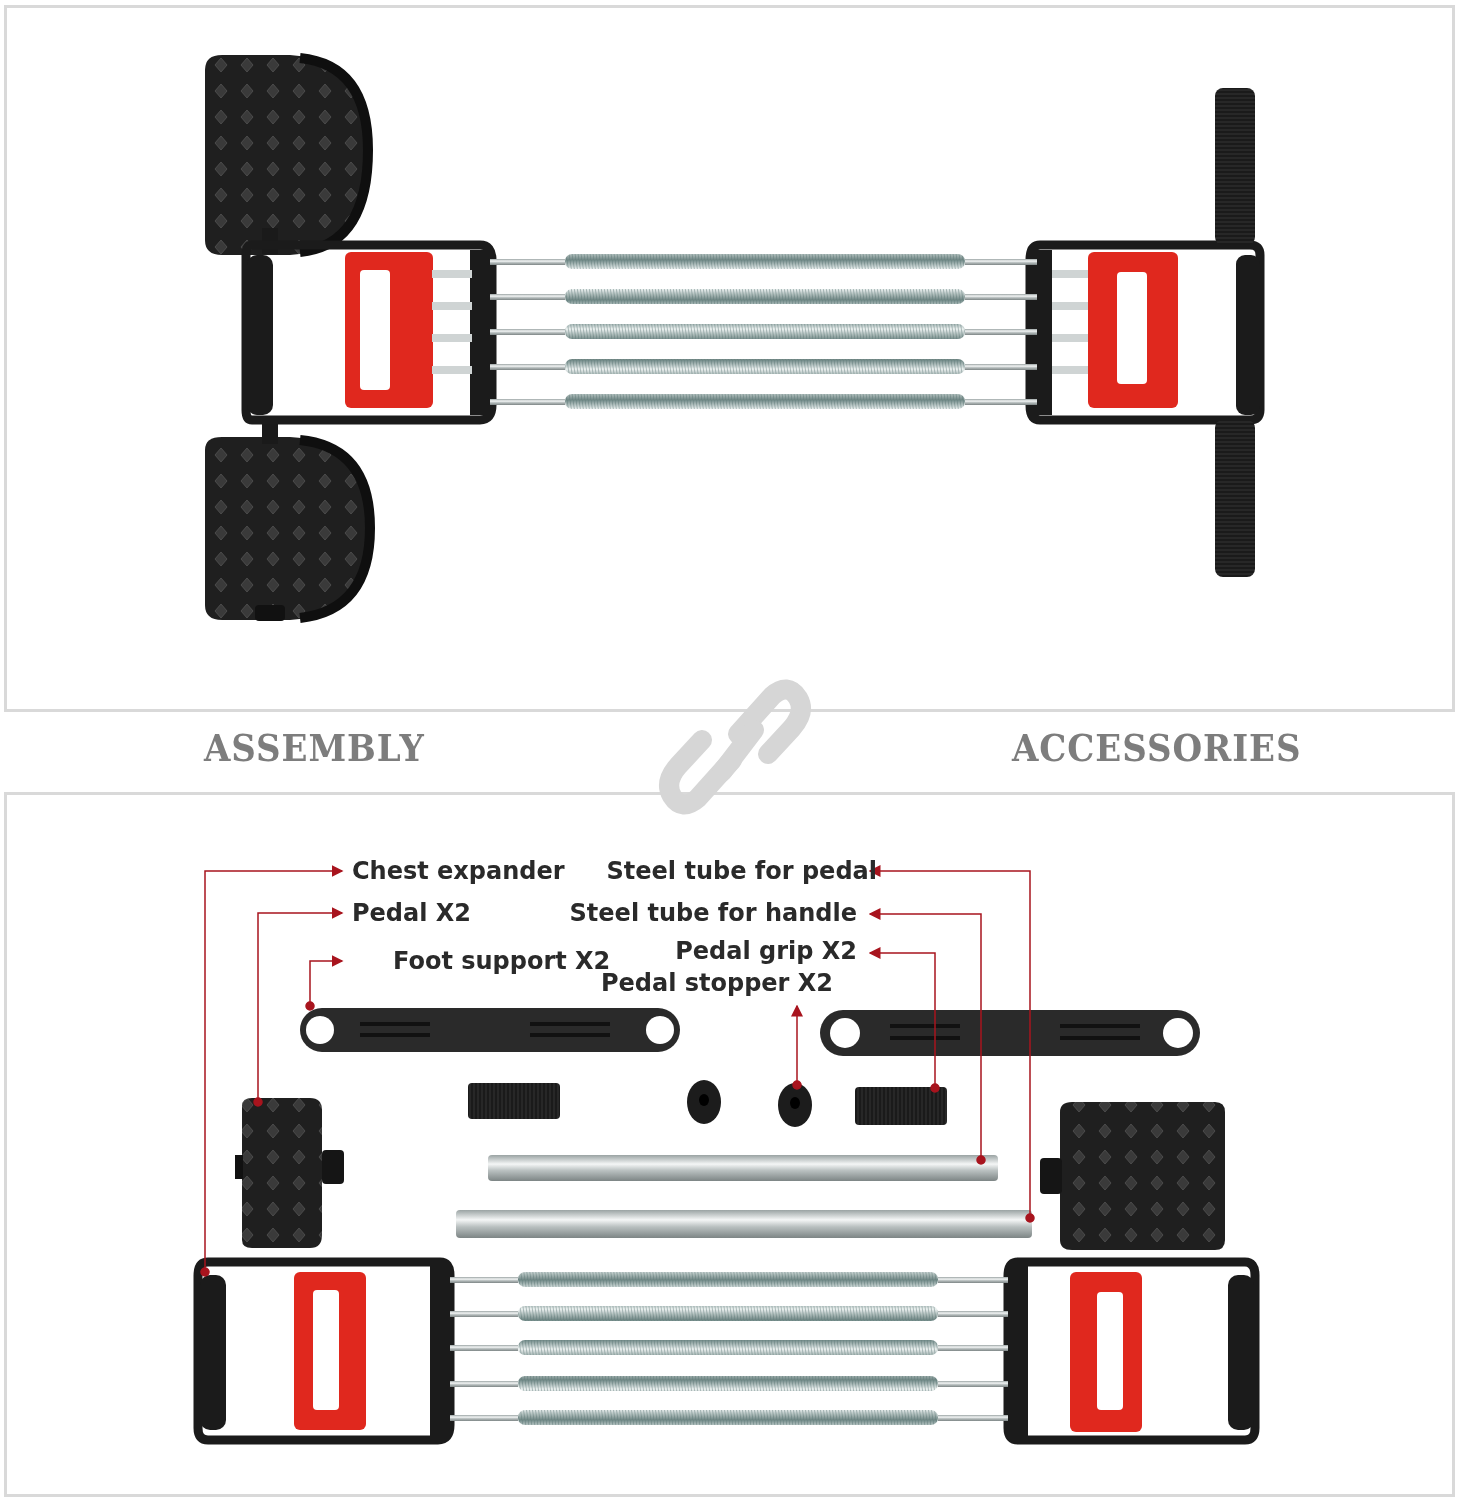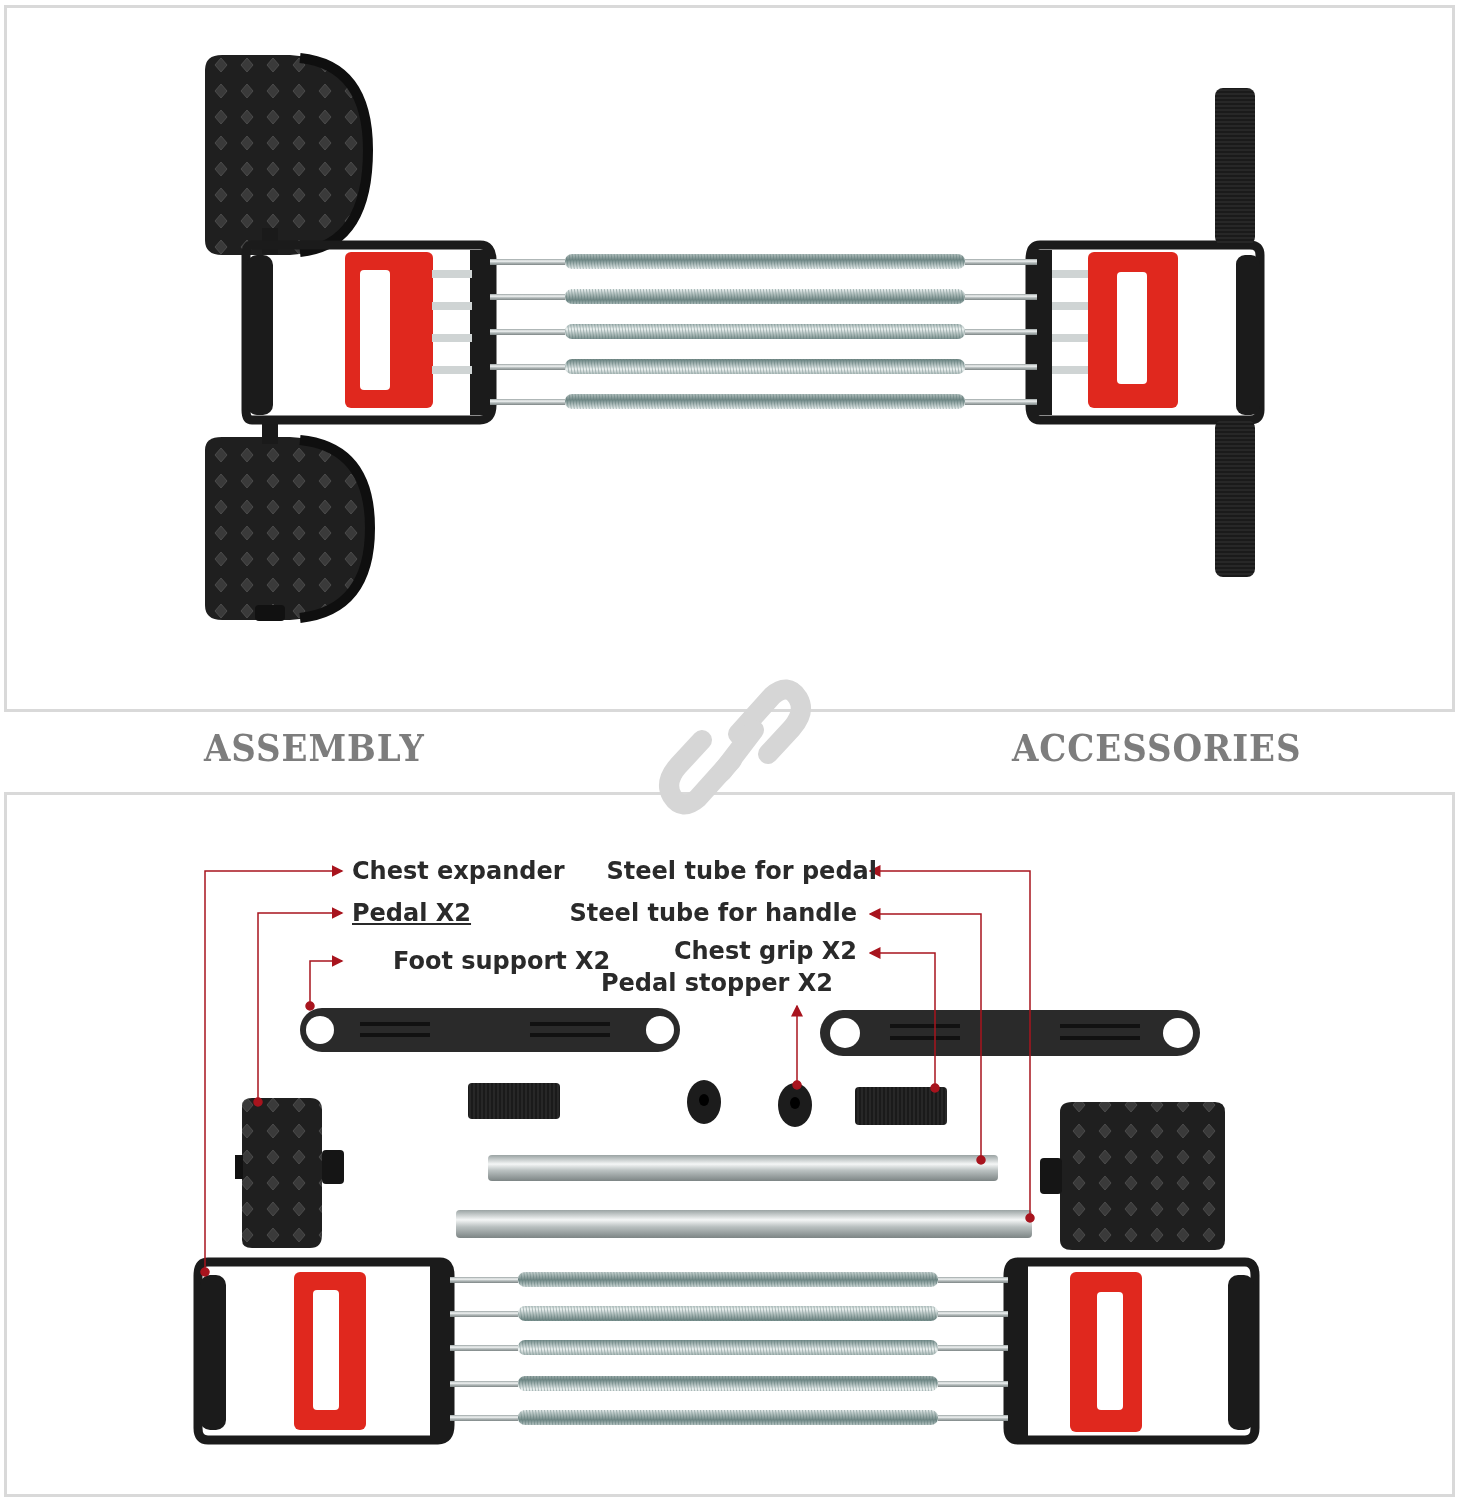--- a/index.html
+++ b/index.html
@@ -237,19 +237,19 @@
     <path d="M88 62 L122 24 Q138 10 148 26 Q156 40 142 56 L118 82"></path>
     <path d="M82 88 L48 126 Q32 140 22 124 Q14 110 28 94 L52 68"></path>
     <path d="M72 100 L104 58"></path>
   </g>
 </svg>
 
 <div id="title-assembly" class="section-title">ASSEMBLY</div>
 <div id="title-accessories" class="section-title">ACCESSORIES</div>
 
 <div class="label" style="left:352px; top:857px;">Chest expander</div>
-<div class="label" style="left:352px; top:899px;text-decoration:underline;">Pedal X2</div>
+<div class="label" style="left:352px; top:899px;">Pedal X2</div>
 <div class="label" style="left:352px; top:947px;margin-left:41px;">Foot support X2</div>
 
 <div class="label right" style="right:588px; top:857px;">Steel tube for pedal</div>
 <div class="label right" style="right:608px; top:899px;text-align:center;">Steel tube for handle</div>
-<div class="label right" style="right:608px; top:937px;">Chest grip X2</div>
+<div class="label right" style="right:608px; top:937px;">Pedal grip X2</div>
 <div class="label right" style="right:632px; top:969px;">Pedal stopper X2</div>
 
 </body></html>

